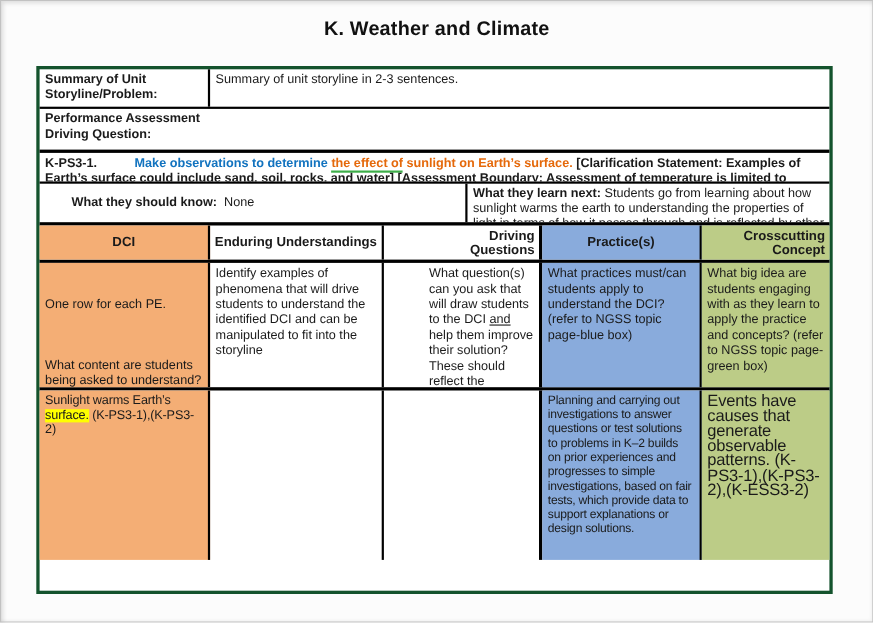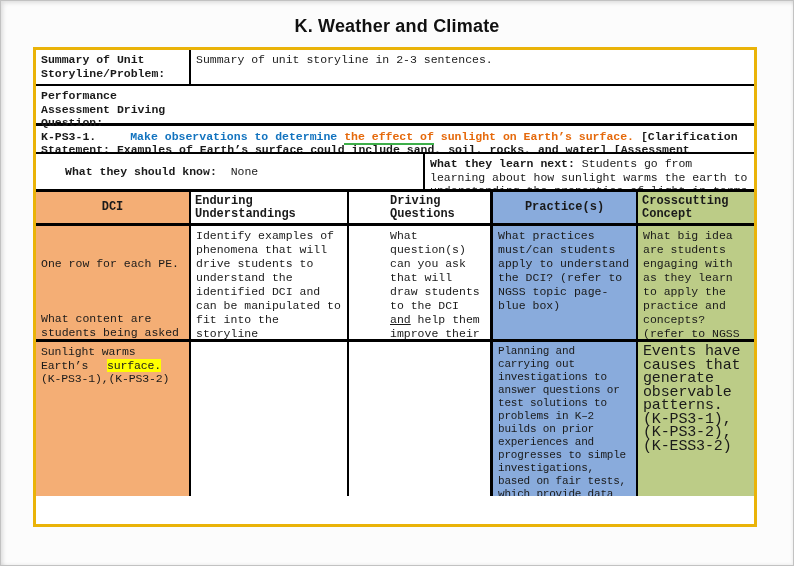--- a/index.html
+++ b/index.html
@@ -18,27 +18,26 @@
     padding-top: 16px;
     text-align: center;
     font-size: 18px;
     font-weight: bold;
     color: #111;
     letter-spacing: 0.2px;
   }
   .tbl {
     position: absolute;
     left: 33px;
-    top: 47px;
+    top: 60px;
     width: 724px;
     height: 480px;
     box-sizing: border-box;
-    border: 3px solid #eab308;
+    border: 3px solid #14532d;
     background: #fff;
-    font-family: Liberation Mono, monospace;
   }
   .row { display: flex; align-items: stretch; box-sizing: border-box; border-bottom: 2px solid #000; }
   .row.thick-b { border-bottom: 3px solid #000; }
   .row:last-child { border-bottom: none; }
   .cell {
     box-sizing: border-box;
     border-right: 2px solid #000;
     padding: 3px 5px;
     font-size: 11.5px;
     line-height: 13.5px;
@@ -72,33 +71,33 @@
   .pe-blue { color: var(--pe-blue-text, #1273BF); }
   .pe-orange { color: var(--pe-orange-text, #E5690B); }
   .pe-underline { border-bottom: 2px solid var(--underline-green, #3DAE49); padding-bottom: 0px; }
 
   .know-cell { width: 365px; flex: 0 0 365px; display: flex; align-items: center; }
   .next-cell { flex: 1 1 auto; }
   .bold { font-weight: bold; }
 
   .hdr {
     display: flex; align-items: center; justify-content: center;
-    text-align: left; font-weight: bold; font-size: 12px; line-height: 13px;
+    text-align: right; font-weight: bold; font-size: 12px; line-height: 13px;
     padding: 2px 4px;
   }
   .fill-orange { background: var(--orange-fill, #F4AE75); }
   .fill-blue   { background: var(--blue-fill, #89ABDC); }
   .fill-green  { background: var(--green-fill, #BCCC87); }
 
   .guidance { line-height: 14px; }
   .content  { line-height: 13.5px; letter-spacing: -0.15px; }
   .content.c4-text { font-size: 11px; line-height: 13px; letter-spacing: -0.2px; }
   .content.c5-text { font-size: 15px; line-height: 13.5px; }
   .dci-p2 { margin-top: 13px; }
-  .hl { background: var(--highlight-yellow, #FFFF00); margin-left: 12px; }
+  .hl { background: var(--highlight-yellow, #FFFF00); }
   .u { text-decoration: underline; }
 </style>
 </head>
 <body>
 
 <div class="screen">
 
   <h1 class="page-title">K. Weather and Climate</h1>
 
   <div class="tbl">

